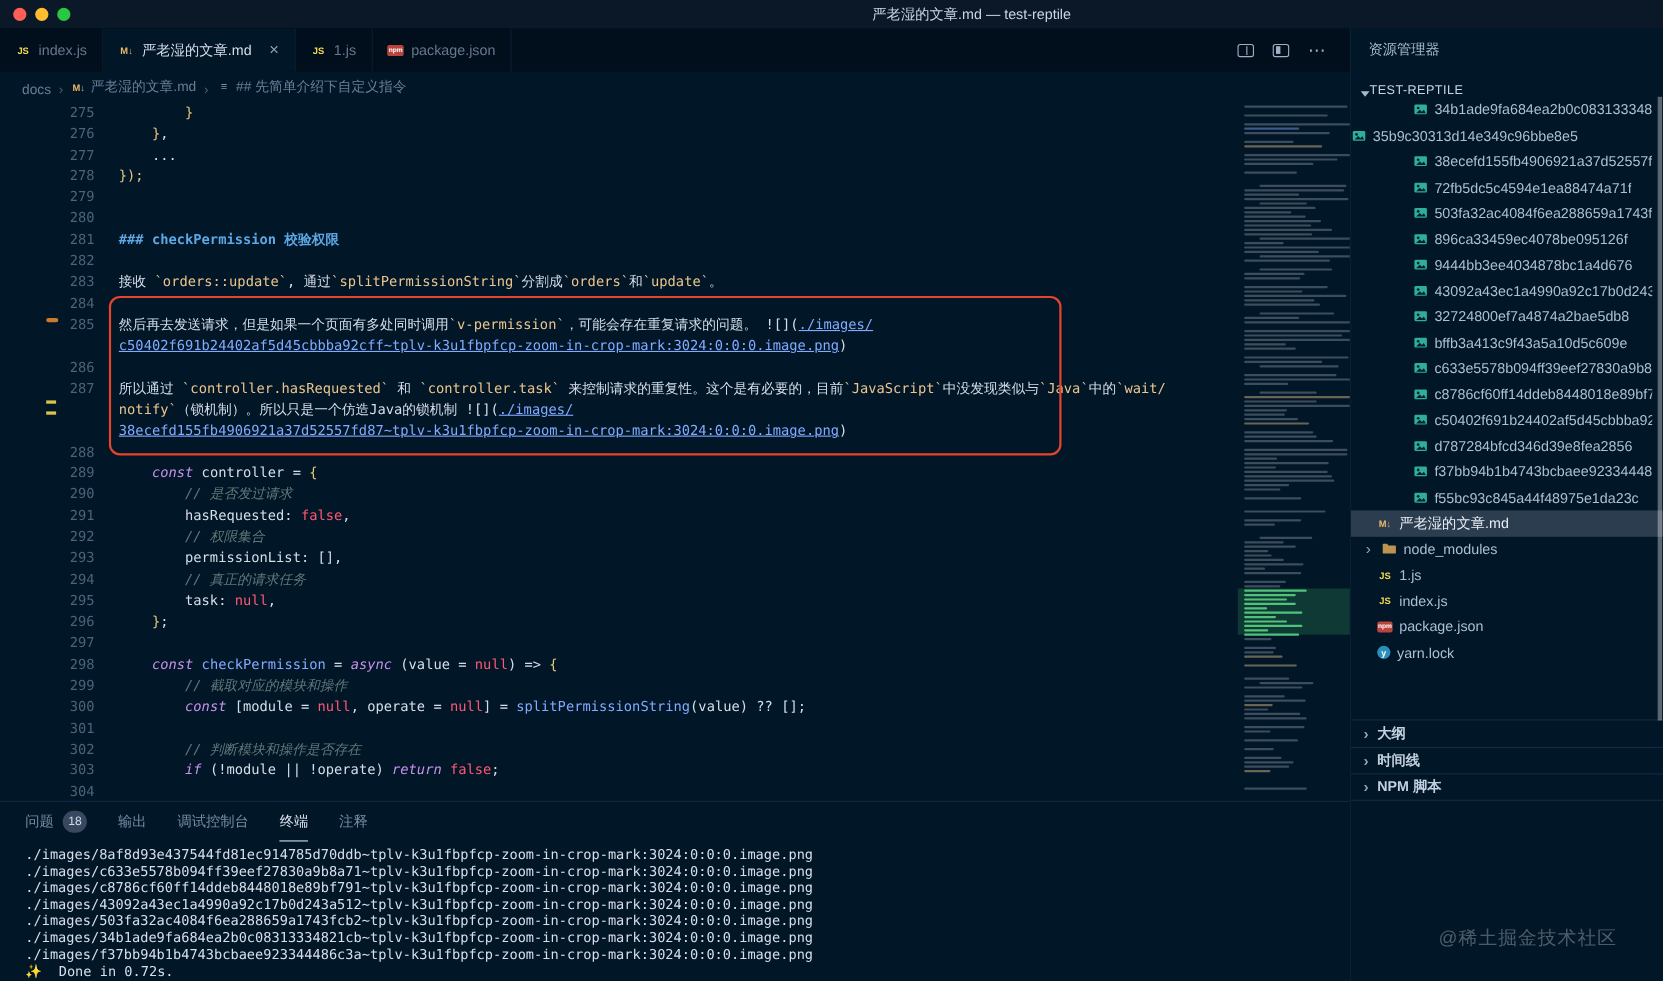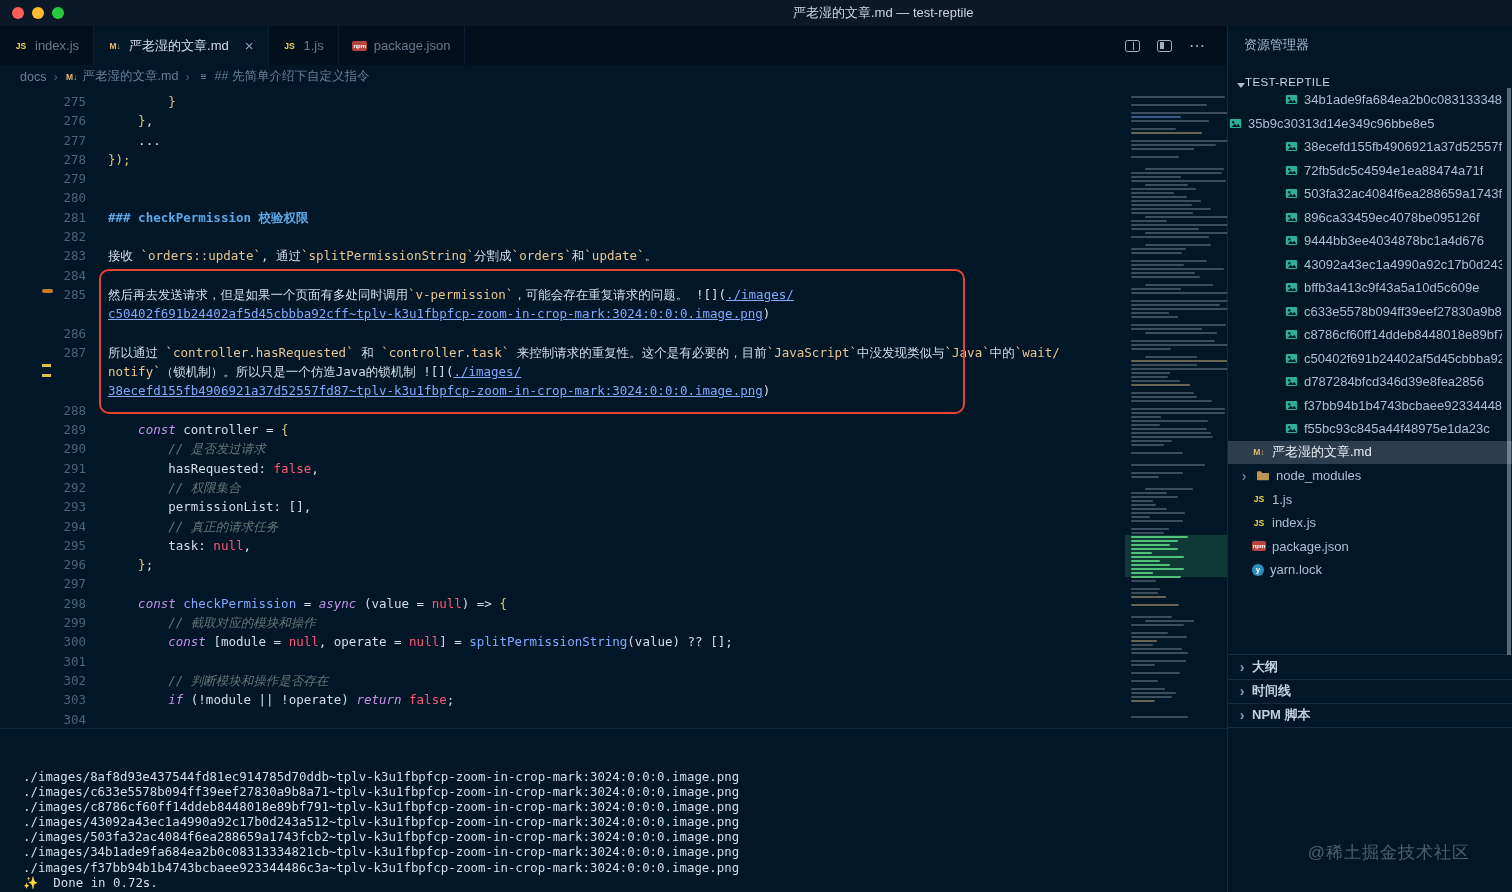--- a/index.html
+++ b/index.html
@@ -25,21 +25,21 @@
   .tab.active { background:#011627; color:#d6deeb; }
   .tab-close { margin-left:9px; color:#8fa1b8; font-size:15px; line-height:1; }
   .tab-actions { position:absolute; right:22px; top:0; height:39px; display:flex; align-items:center; gap:17px; }
   .ic-box { width:15px; height:12px; border:1.3px solid #9fb0c5; border-radius:2.5px; position:relative; }
   .ic-split::after { content:""; position:absolute; left:52%; top:1px; bottom:1px; width:1.3px; background:#9fb0c5; }
   .ic-layout::after { content:""; position:absolute; left:1.5px; top:1.5px; bottom:1.5px; width:4px; background:#9fb0c5; }
   .ic-more { color:#9fb0c5; font-size:16px; }
   .ic-more::after { content:"⋯"; }
 
   
-  .breadcrumb { height:23px; display:flex; align-items:center; gap:5px; padding-left:20px;
+  .breadcrumb { height:23px; display:flex; align-items:flex-end; gap:5px; padding-left:20px;
     font-size:12.5px; color:#697f98; background:#011627; }
   .bc-sep { color:#50617a; margin:0 2px; }
   .bc-item { display:inline-flex; align-items:center; gap:4px; }
 
   
   .editor { position:relative; height:640px; overflow:hidden; background:#011627;margin-left:40px; }
   .code-rows { position:absolute; top:4px; left:0; font-family:"DejaVu Sans Mono",monospace;
     font-size:12.5px; line-height:19.3px; white-space:pre; }
   .code-row { display:flex; height:19.3px; }
   .gutter { width:46px; flex:0 0 46px; text-align:right; color:#4b6479; }
@@ -303,20 +303,38 @@
           <div class="mm-bar" style="top: 612px; left: 6px; width: 24.1141px; background: rgba(236, 196, 141, 0.45);"></div>
           <div class="mm-bar" style="top: 628px; left: 6px; width: 56.588px;"></div>
         </div>
       <div class="ed-scrollbar">
         <div class="ed-thumb"></div>
       </div>
       <div class="ruler-blue"></div>
     </div>
 
     <div class="panel">
+      <div class="panel-tabs">
+          <div class="panel-tab">
+            <span>问题</span>
+            <span class="badge">18</span>
+          </div>
+          <div class="panel-tab">
+            <span>输出</span>
+          </div>
+          <div class="panel-tab">
+            <span>调试控制台</span>
+          </div>
+          <div class="panel-tab active">
+            <span>终端</span>
+          </div>
+          <div class="panel-tab">
+            <span>注释</span>
+          </div>
+        </div>
       <div class="term"><div class="term-line"><span class="tseg-o">./images/8af8d93e437544fd81ec914785d70ddb~tplv-k3u1fbpfcp-zoom-in-crop-mark:3024:0:0:0.image.png</span></div><div class="term-line"><span class="tseg-o">./images/c633e5578b094ff39eef27830a9b8a71~tplv-k3u1fbpfcp-zoom-in-crop-mark:3024:0:0:0.image.png</span></div><div class="term-line"><span class="tseg-o">./images/c8786cf60ff14ddeb8448018e89bf791~tplv-k3u1fbpfcp-zoom-in-crop-mark:3024:0:0:0.image.png</span></div><div class="term-line"><span class="tseg-o">./images/43092a43ec1a4990a92c17b0d243a512~tplv-k3u1fbpfcp-zoom-in-crop-mark:3024:0:0:0.image.png</span></div><div class="term-line"><span class="tseg-o">./images/503fa32ac4084f6ea288659a1743fcb2~tplv-k3u1fbpfcp-zoom-in-crop-mark:3024:0:0:0.image.png</span></div><div class="term-line"><span class="tseg-o">./images/34b1ade9fa684ea2b0c08313334821cb~tplv-k3u1fbpfcp-zoom-in-crop-mark:3024:0:0:0.image.png</span></div><div class="term-line"><span class="tseg-o">./images/f37bb94b1b4743bcbaee923344486c3a~tplv-k3u1fbpfcp-zoom-in-crop-mark:3024:0:0:0.image.png</span></div><div class="term-line"><span class="tseg-y">✨</span><span class="tseg-o">  Done in 0.72s.</span></div><div class="term-line"><span class="tseg-g">➜  test-reptile yarn start</span></div></div>
     </div>
   </div>
 
   <div class="sidebar">
     <div class="sb-header">资源管理器</div>
     <div class="sb-section">
       <span class="chev-down"></span>
       <span>TEST-REPTILE</span>
     </div>
@@ -402,20 +420,30 @@
           <span class="sb-label">43092a43ec1a4990a92c17b0d243a512</span>
         </div>
         <div class="sb-row" style="padding-left: 56px;">
           <span class="fi">
             <svg width="13" height="13" viewBox="0 0 16 16">
               <rect x="1" y="2.5" width="14" height="11" rx="1.5" fill="#2fae9b"></rect>
               <circle cx="5.2" cy="6.4" r="1.5" fill="#03222e"></circle>
               <path d="M3 12.2 L7 8.2 L9.4 10.6 L11.6 8.4 L13.8 12.2 Z" fill="#03222e"></path>
             </svg>
           </span>
+          <span class="sb-label">32724800ef7a4874a2bae5db8</span>
+        </div>
+        <div class="sb-row" style="padding-left: 56px;">
+          <span class="fi">
+            <svg width="13" height="13" viewBox="0 0 16 16">
+              <rect x="1" y="2.5" width="14" height="11" rx="1.5" fill="#2fae9b"></rect>
+              <circle cx="5.2" cy="6.4" r="1.5" fill="#03222e"></circle>
+              <path d="M3 12.2 L7 8.2 L9.4 10.6 L11.6 8.4 L13.8 12.2 Z" fill="#03222e"></path>
+            </svg>
+          </span>
           <span class="sb-label">bffb3a413c9f43a5a10d5c609e</span>
         </div>
         <div class="sb-row" style="padding-left: 56px;">
           <span class="fi">
             <svg width="13" height="13" viewBox="0 0 16 16">
               <rect x="1" y="2.5" width="14" height="11" rx="1.5" fill="#2fae9b"></rect>
               <circle cx="5.2" cy="6.4" r="1.5" fill="#03222e"></circle>
               <path d="M3 12.2 L7 8.2 L9.4 10.6 L11.6 8.4 L13.8 12.2 Z" fill="#03222e"></path>
             </svg>
           </span>

